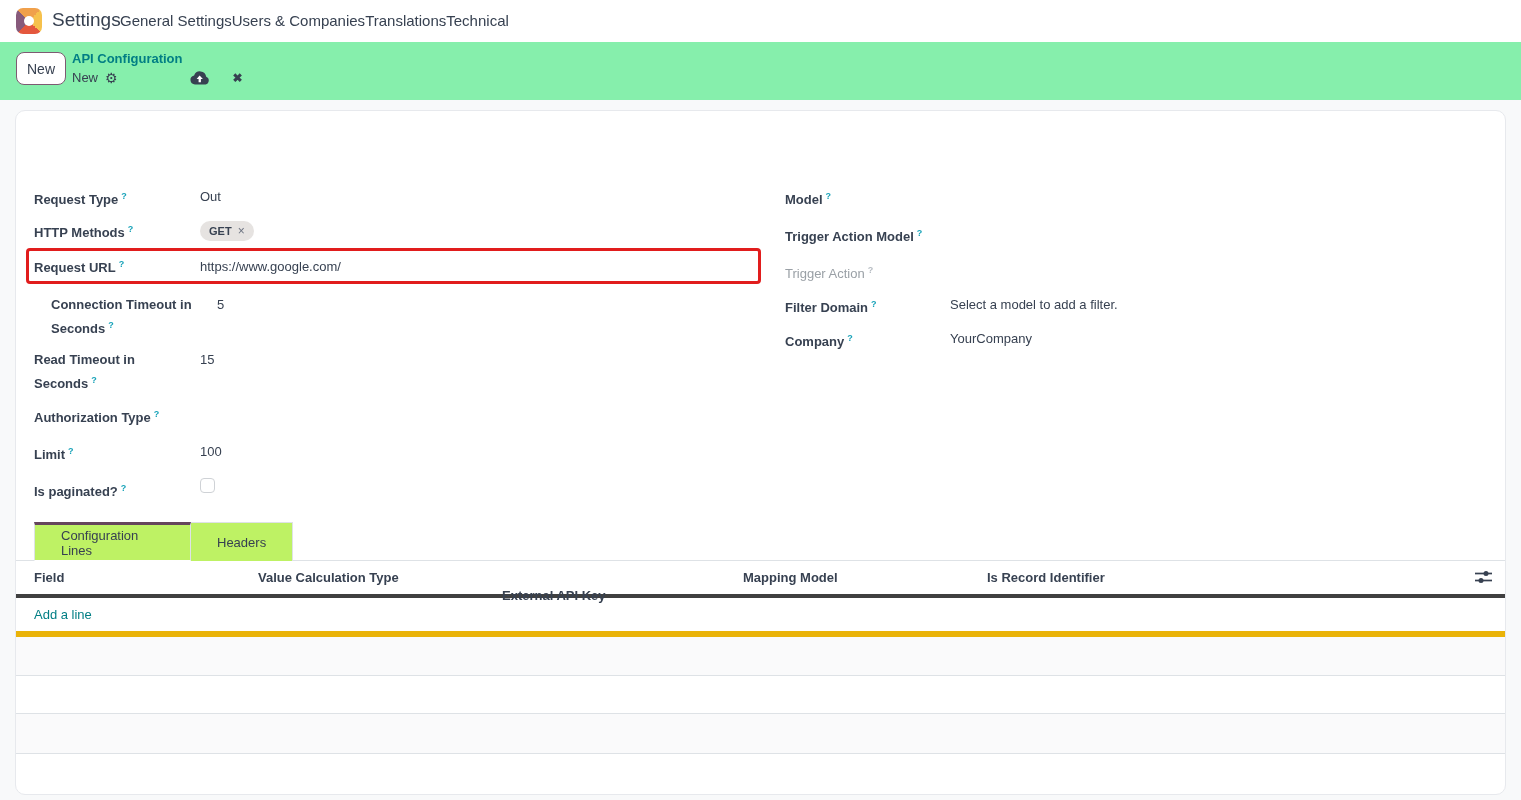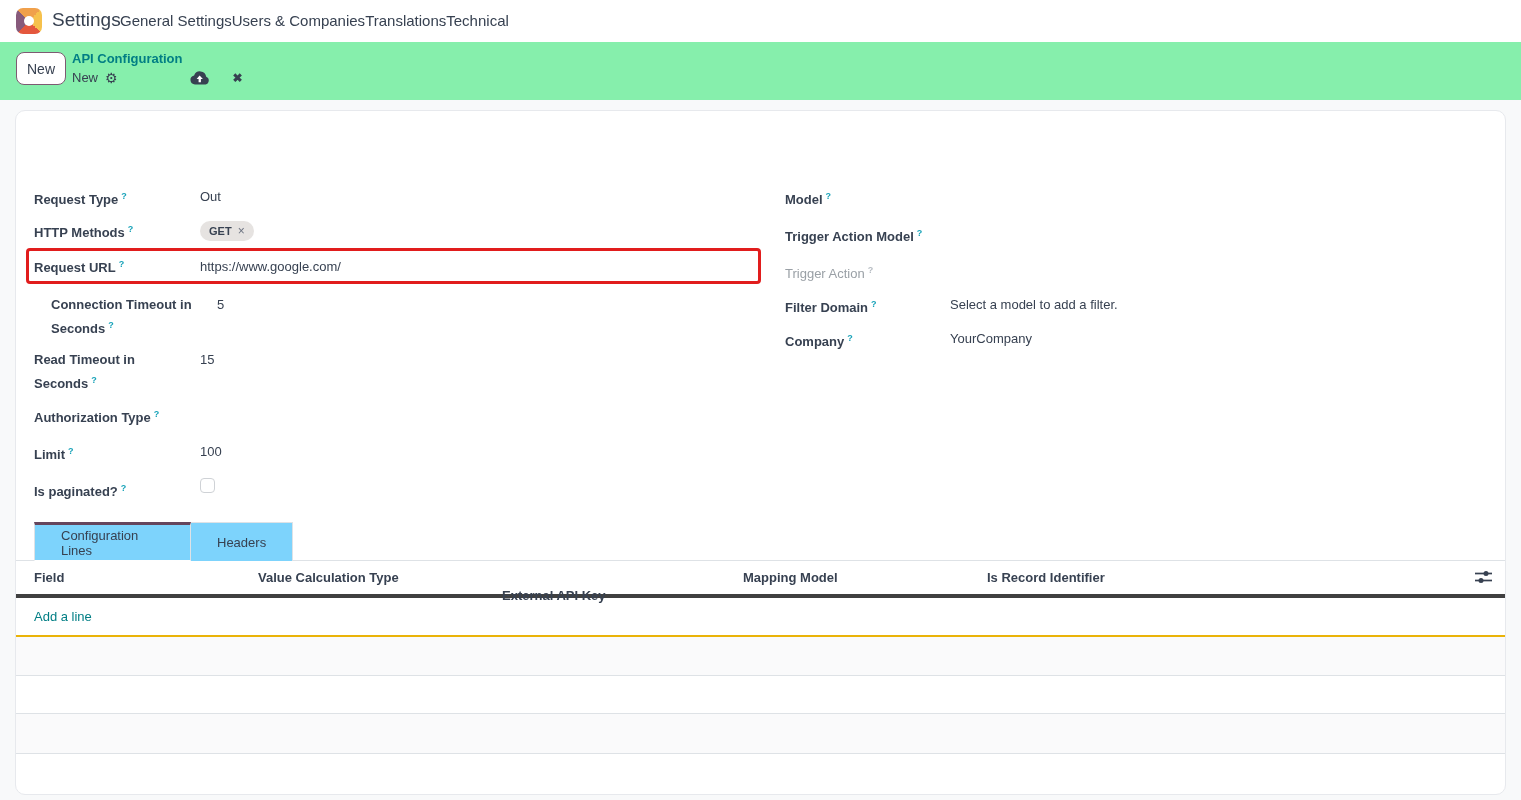--- a/index.html
+++ b/index.html
@@ -51,35 +51,35 @@
     padding:3px 9px; font-size:11px; font-weight:700; color:#374151; line-height:14px; }
   .tag-x { margin-left:6px; font-weight:400; color:#6b7280; font-size:12px; cursor:pointer; }
 
   .checkbox { position:absolute; left:184px; top:367px; width:15px; height:15px; background:#fff;
     border:1px solid #cfd2d6; border-radius:4px; cursor:pointer; }
 
   
   .notebook-header { position:absolute; left:0; top:411px; width:100%; height:39px;
     border-bottom:1px solid #dee2e6; display:flex; padding-left:18px; }
   .tab { height:39px; display:flex; align-items:center; justify-content:center; font-size:13px;
-    color:#374151; background:#7dd3fc; cursor:pointer; padding:0 26px; position:relative; z-index:2; }
+    color:#374151; background:#bef264; cursor:pointer; padding:0 26px; position:relative; z-index:2; }
   .tab.active { border:1px solid #dee2e6; border-top:3px solid #65455c; border-bottom:1px solid #fff;
     font-weight:500; margin-bottom:-1px; width:157px; }
   .tab.inactive { border:1px solid #dee2e6; border-left:none; border-bottom:none; }
 
   
   .thead { position:absolute; left:0; top:449px; width:100%; height:38px;
     border-bottom:4px solid #404040; display:flex; align-items:center; }
   .th { font-size:13px; font-weight:700; color:#374151; flex:none; }
   .th1{ width:242px; padding-left:18px; } .th2{ width:244px; } .th3{ width:241px;margin-top:37px; }
   .th4{ width:244px; } .th5{ flex:1; }
   .optional-toggle { width:40px; display:flex; justify-content:flex-end; padding-right:13px; cursor:pointer; }
 
   .addline-row { position:absolute; left:0; top:487px; width:100%; height:39px;
-    border-bottom:2px solid #eab308; display:flex; align-items:center; padding-left:18px; }
+    border-bottom:6px solid #eab308; display:flex; align-items:center; padding-left:18px; }
   .addline { font-size:13px; color:#017e84; cursor:pointer; }
 
   .empty-row { position:absolute; left:0; width:100%; border-bottom:1px solid #dee2e6; }
   .row-a { top:526px; height:39px; background:#fafafb; }
   .row-b { top:565px; height:38px; background:#fff; }
   .row-c { top:603px; height:40px; background:#fafafb; }
 </style>
 </head>
 <body>
 

